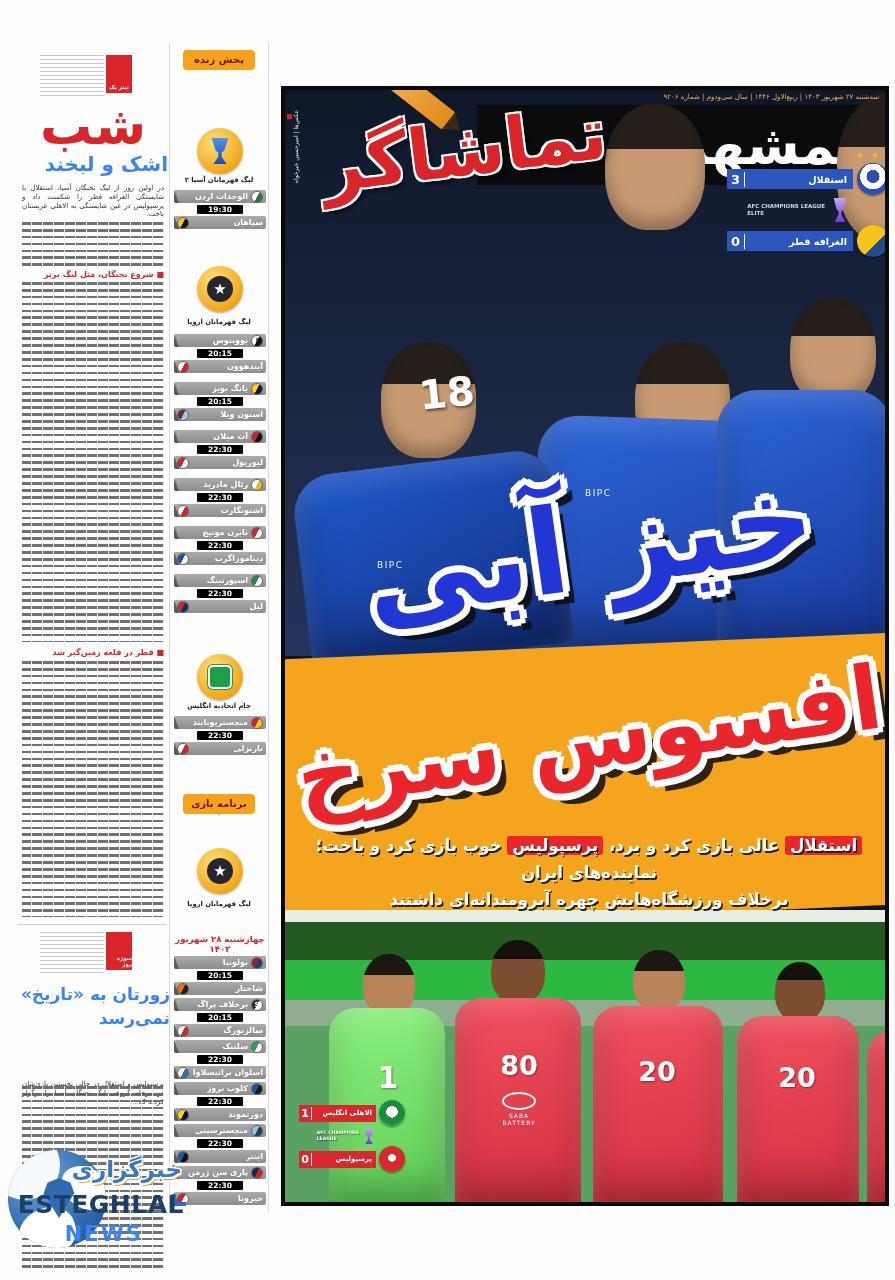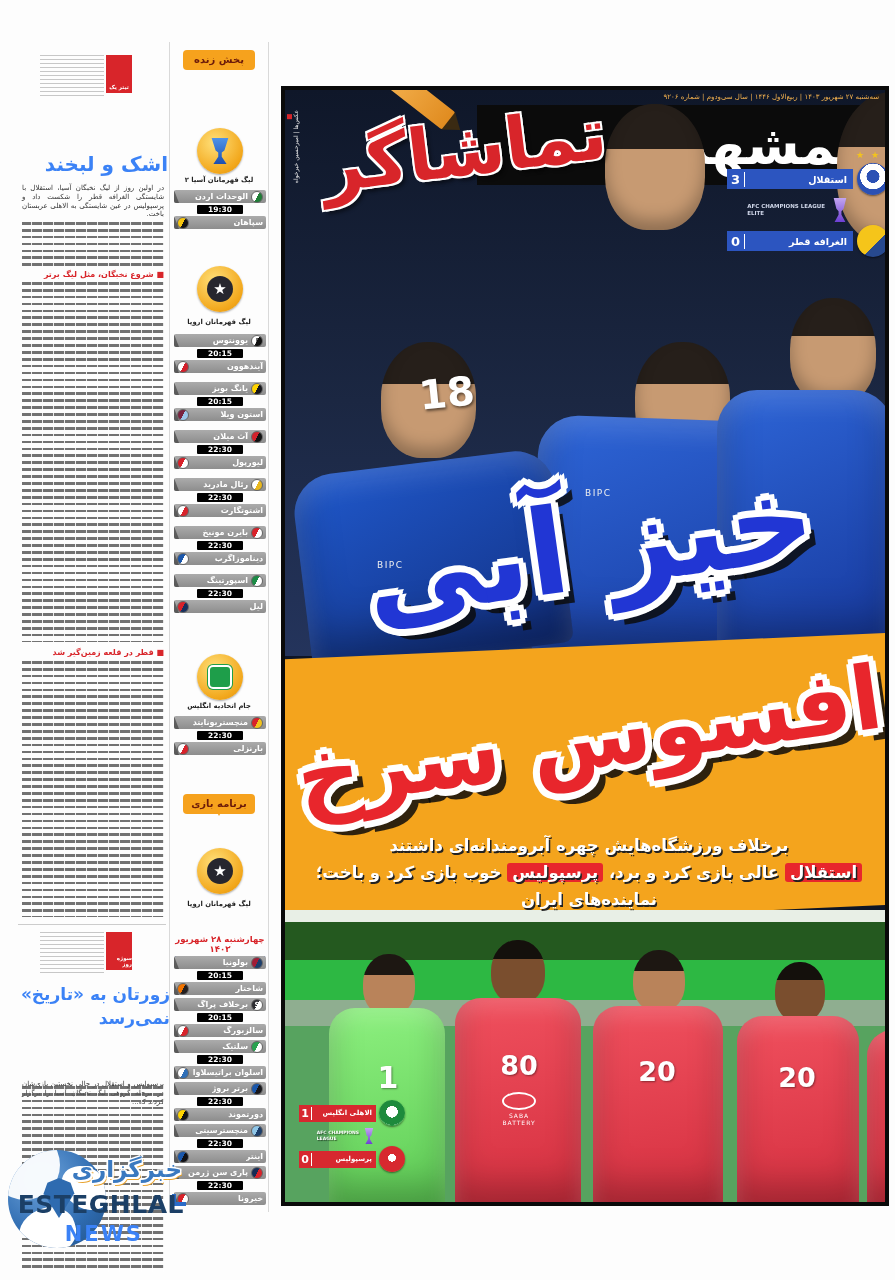--- a/index.html
+++ b/index.html
@@ -151,20 +151,21 @@
 </style>
 </head>
 <body>
 
 <div id="canvas">
 
   <div class="fake-lines" style="position:absolute;left:40px;top:55px;width:64px;height:44px;"></div>
   <div class="kicker-sq" style="left:106px;top:55px;width:26px;height:38px;">
     <span>تیتر یک</span>
   </div>
+  <div class="a-title" style="left:18px;top:96px;width:150px;font-size:52px;">شب</div>
   <div class="a-sub" style="left:16px;top:152px;width:152px;font-size:20px;">اشک و لبخند</div>
   <div class="a-lead" style="left:22px;top:184px;width:142px;">در اولین روز از لیگ نخبگان آسیا، استقلال با شایستگی الغرافه قطر را شکست داد و پرسپولیس در عین شایستگی به الاهلی عربستان باخت.</div>
   <div class="fake-text" style="position:absolute;left:22px;top:222px;width:142px;height:46px;"></div>
   <div class="a-head2" style="left:22px;top:270px;width:142px;">■ شروع نخبگان، مثل لیگ برتر</div>
   <div class="fake-text" style="position:absolute;left:22px;top:282px;width:142px;height:360px;"></div>
   <div class="a-head2" style="left:22px;top:648px;width:142px;">■ قطر در قلعه زمین‌گیر شد</div>
   <div class="fake-text" style="position:absolute;left:22px;top:661px;width:142px;height:256px;"></div>
 
   <div style="position:absolute;left:18px;top:924px;width:148px;height:1px;background:#cccccc;"></div>
   <div class="fake-lines" style="position:absolute;left:40px;top:932px;width:64px;height:44px;"></div>
@@ -337,21 +338,21 @@
           </div>
           <div class="time-row">22:30</div>
           <div class="t-bar away">
             <span class="t-name">اسلوان براتیسلاوا</span>
             <span class="club-logo" style="background: linear-gradient(120deg, rgb(255, 255, 255) 0px, rgb(255, 255, 255) 50%, rgb(47, 111, 184) 50%, rgb(47, 111, 184) 100%);"></span>
           </div>
         </div>
         <div class="match">
           <div class="t-bar home">
             <span class="club-logo" style="background: linear-gradient(120deg, rgb(26, 87, 171) 0px, rgb(26, 87, 171) 50%, rgb(23, 23, 27) 50%, rgb(23, 23, 27) 100%);"></span>
-            <span class="t-name">برتر بروژ</span>
+            <span class="t-name">کلوب بروژ</span>
           </div>
           <div class="time-row">22:30</div>
           <div class="t-bar away">
             <span class="t-name">دورتموند</span>
             <span class="club-logo" style="background: linear-gradient(120deg, rgb(255, 212, 0) 0px, rgb(255, 212, 0) 50%, rgb(20, 20, 20) 50%, rgb(20, 20, 20) 100%);"></span>
           </div>
         </div>
         <div class="match">
           <div class="t-bar home">
             <span class="club-logo" style="background: linear-gradient(120deg, rgb(143, 198, 232) 0px, rgb(143, 198, 232) 50%, rgb(28, 62, 107) 50%, rgb(28, 62, 107) 100%);"></span>
@@ -425,22 +426,22 @@
           <span class="sb-name">الغرافه قطر</span>
           <span class="sb-score">0</span>
         </span>
       </div>
     </div>
 
     <div class="orange-band"></div>
     <div class="hl hl-blue">خیز آبی</div>
     <div class="hl hl-red">افسوس سرخ</div>
     <div class="sub-cap">
+      <div id="subcap-line1"><span class="hlbox">استقلال</span><span> عالی بازی کرد و برد، </span><span class="hlbox">پرسپولیس</span><span> خوب بازی کرد و باخت؛ نماینده‌های ایران</span></div>
       <div>برخلاف ورزشگاه‌هایش چهره آبرومندانه‌ای داشتند</div>
-      <div id="subcap-line1"><span class="hlbox">استقلال</span><span> عالی بازی کرد و برد، </span><span class="hlbox">پرسپولیس</span><span> خوب بازی کرد و باخت؛ نماینده‌های ایران</span></div>
     </div>
 
     <div class="bottom-photo">
       <div class="bhead" style="left:78px;top:44px;width:52px;height:62px;"></div>
       <div class="rj gk" style="left:44px;top:98px;width:116px;height:202px;"></div>
       <div class="jnum" style="left:86px;top:150px;width:34px;font-size:30px;">1</div>
       <div class="bhead dark" style="left:206px;top:30px;width:54px;height:64px;"></div>
       <div class="rj" style="left:170px;top:88px;width:126px;height:212px;"></div>
       <div class="jnum" style="left:214px;top:140px;width:40px;font-size:27px;">80</div>
       <div class="saba" style="left:206px;top:182px;width:56px;">SABA BATTERY</div>

